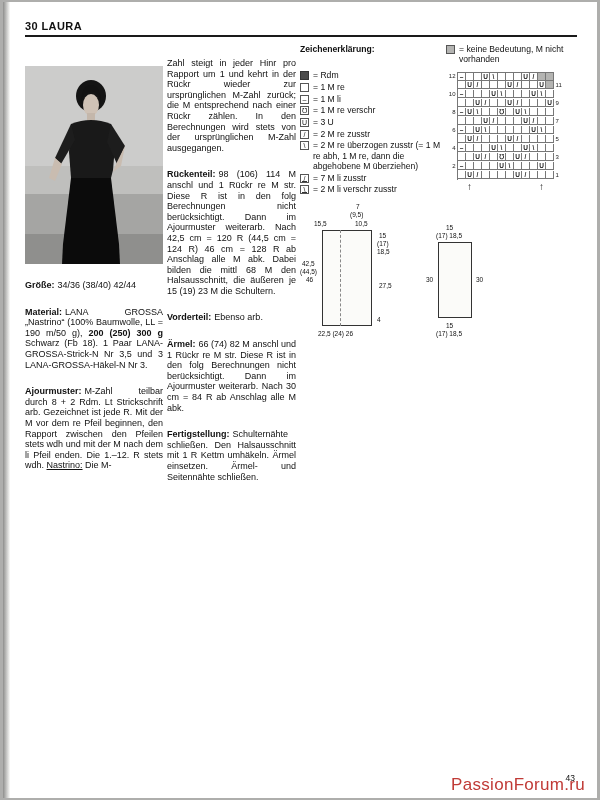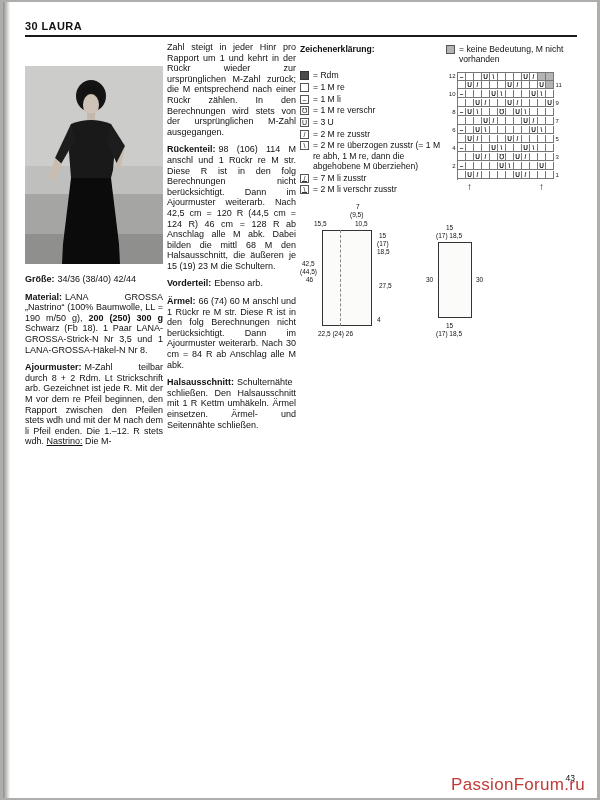--- a/index.html
+++ b/index.html
@@ -6,21 +6,21 @@
   html,body{width:600px;height:800px}
   body{background:#aeaeac;font-family:"Liberation Sans",sans-serif;color:#111;position:relative}
   .page{position:absolute;left:3px;top:2px;width:594px;height:796px;background:#ffffff;overflow:hidden}
   .spine{position:absolute;left:0;top:0;width:7px;height:100%;background:linear-gradient(to right,#8e8e8c,#fbfbf9)}
   .ptitle{position:absolute;left:22px;top:18px;font-size:11px;font-weight:bold;letter-spacing:.4px}
   .rule{position:absolute;left:22px;right:20px;top:33px;height:2px;background:#1a1a1a}
   .col{position:absolute;top:40px;font-size:9px;line-height:10.6px;text-align:justify}
   .col1{left:22px;width:138px}
   .col2{left:164px;width:129px}
   .col3{left:297px;width:282px;text-align:left}
-  .col p{margin:0 0 7px}
+  .col p{margin:16px 0 7px}
   .lbl{font-weight:bold;margin-right:3px}
   .u{text-decoration:underline}
   .photo{width:138px;height:198px;margin:24px 0 10px;overflow:hidden;background:#c9c9c7}
   
   .legend{position:absolute;left:0;top:2px;width:142px;font-size:8.6px;line-height:10.2px}
   .ltitle{font-weight:bold;margin-bottom:16px}
   .legend-item{display:flex;margin-bottom:1.5px}
   .sym{flex:0 0 9px;width:9px;height:9px;border:1px solid #555;background:#fff;font-size:7px;line-height:8px;text-align:center;margin:1px 4px 0 0;position:relative;color:#111}
   .sym.filled{background:#4a4a4a;border-color:#333}
   .sym.gray{background:#b4b4b2}
@@ -91,30 +91,30 @@
         <rect x="62" y="47" width="8" height="9" fill="#c4b7ab"></rect>
         <path d="M46,58 Q66,50 86,58 L90,80 L88,104 L86,112 Q66,118 46,112 L44,86 Z" fill="#191919"></path>
         <path d="M46,58 L30,92 L36,98 L50,74 Z" fill="#1d1d1d"></path>
         <path d="M30,92 L24,112 L30,115 L37,98 Z" fill="#c9bcb0"></path>
         <path d="M86,58 L100,80 L92,98 L82,76 Z" fill="#1d1d1d"></path>
         <path d="M100,80 L96,100 L88,106 L92,96 Z" fill="#c9bcb0"></path>
         <path d="M46,112 L86,112 L94,178 L95,198 L37,198 L38,178 Z" fill="#0b0b0b"></path>
       </svg>
     </div>
     <p><b class="lbl">Größe:</b><span>34/36 (38/40) 42/44</span></p>
-    <p><b class="lbl">Material:</b><span>LANA GROSSA „Nastrino“ (100% Baumwolle, LL = 190 m/50 g), </span><b>200 (250) 300 g </b><span>Schwarz (Fb 18). 1 Paar LANA-GROSSA-Strick-N Nr 3,5 und 1 LANA-GROSSA-Häkel-N Nr 8.</span></p>
+    <p><b class="lbl">Material:</b><span>LANA GROSSA „Nastrino“ (100% Baumwolle, LL = 190 m/50 g), </span><b>200 (250) 300 g </b><span>Schwarz (Fb 18). 1 Paar LANA-GROSSA-Strick-N Nr 3,5 und 3 LANA-GROSSA-Häkel-N Nr 3.</span></p>
     <p><b class="lbl">Ajourmuster:</b><span>M-Zahl teilbar durch 8 + 2 Rdm. Lt Strickschrift arb. Gezeichnet ist jede R. Mit der M vor dem re Pfeil beginnen, den Rapport zwischen den Pfeilen stets wdh und mit der M nach dem li Pfeil enden. Die 1.–12. R stets wdh. </span><span class="u">Nastrino:</span><span> Die M-</span></p>
   </div>
 
   <div class="col col2">
     <p><span>Zahl steigt in jeder Hinr pro Rapport um 1 und kehrt in der Rückr wieder zur ursprünglichen M-Zahl zurück; die M entsprechend nach einer Rückr zählen. In den Berechnungen wird stets von der ursprünglichen M-Zahl ausgegangen.</span></p>
     <p><b class="lbl">Rückenteil:</b><span>98 (106) 114 M anschl und 1 Rückr re M str. Diese R ist in den folg Berechnungen nicht berücksichtigt. Dann im Ajourmuster weiterarb. Nach 42,5 cm = 120 R (44,5 cm = 124 R) 46 cm = 128 R ab Anschlag alle M abk. Dabei bilden die mittl 68 M den Halsausschnitt, die äußeren je 15 (19) 23 M die Schultern.</span></p>
     <p><b class="lbl">Vorderteil:</b><span>Ebenso arb.</span></p>
-    <p><b class="lbl">Ärmel:</b><span>66 (74) 60 M anschl und 1 Rückr re M str. Diese R ist in den folg Berechnungen nicht berücksichtigt. Dann im Ajourmuster weiterarb. Nach 30 cm = 84 R ab Anschlag alle M abk.</span></p>
-    <p><b class="lbl">Halsausschnitt:</b><span>Schulternähte schließen. Den Halsausschnitt mit 1 R Kettm umhäkeln. Ärmel einsetzen. Ärmel- und Seitennähte schließen.</span></p>
+    <p><b class="lbl">Ärmel:</b><span>66 (74) 82 M anschl und 1 Rückr re M str. Diese R ist in den folg Berechnungen nicht berücksichtigt. Dann im Ajourmuster weiterarb. Nach 30 cm = 84 R ab Anschlag alle M abk.</span></p>
+    <p><b class="lbl">Fertigstellung:</b><span>Schulternähte schließen. Den Halsausschnitt mit 1 R Kettm umhäkeln. Ärmel einsetzen. Ärmel- und Seitennähte schließen.</span></p>
   </div>
 
   <div class="col col3">
 
     <div class="legend">
       <div class="ltitle">Zeichenerklärung:</div>
       <div id="legend-list">
           <div class="legend-item">
             <span class="sym filled"></span>
             <span class="ltext">= Rdm</span>

